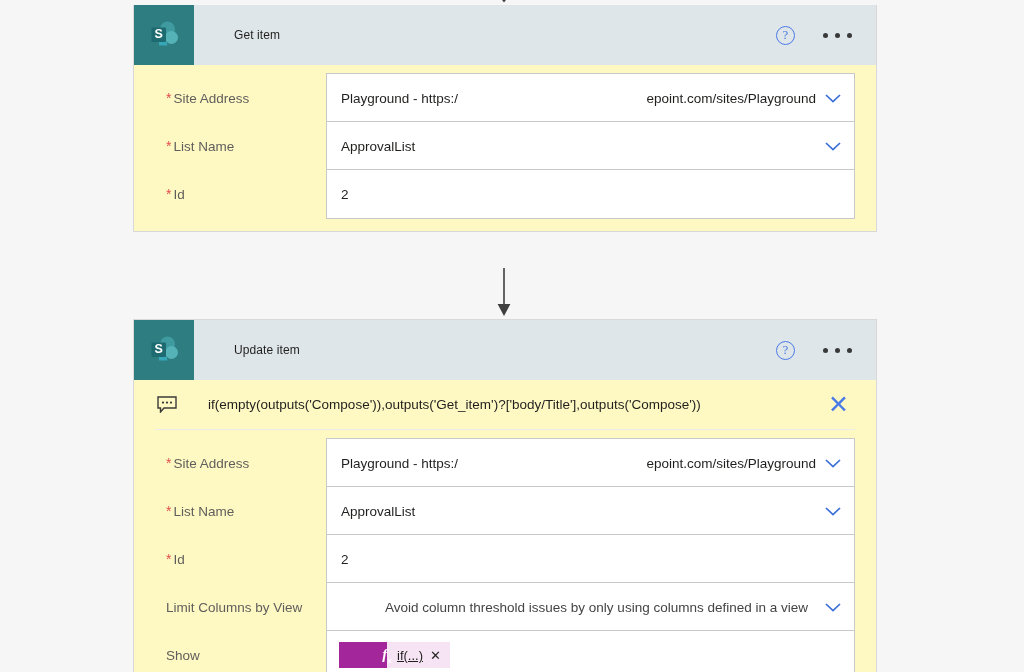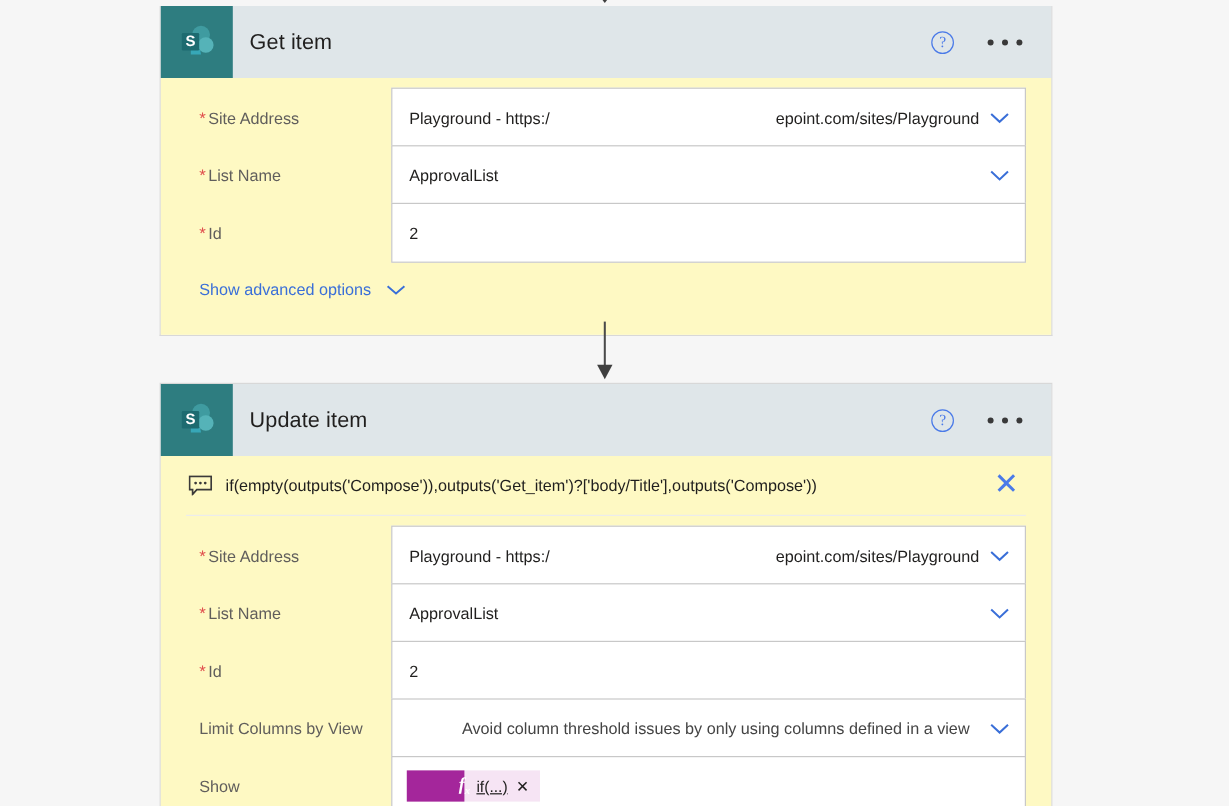--- a/index.html
+++ b/index.html
@@ -52,23 +52,23 @@
     height: 60px;
     background: #2e7d80;
     display: flex;
     align-items: center;
     justify-content: center;
     flex: 0 0 60px;
   }
   .sp-logo svg { display: block; }
 
   .card-title {
-    font-size: 18px;
-    color: #201f1e;
-    margin-left: 14px;
+    font-size: 12px;
+    color: #201f1e;
+    margin-left: 40px;
     letter-spacing: .1px;
     white-space: nowrap;
   }
 
   .header-actions {
     margin-left: auto;
     display: flex;
     align-items: center;
     gap: 26px;
     padding-right: 22px;
@@ -109,21 +109,21 @@
     align-items: center;
     height: 50px;
     border-bottom: 1px solid #ececec;
     padding-left: 2px;
   }
   .expr-icon { width: 28px; flex: 0 0 28px; }
   .expr-icon svg { display: block; }
   .expr-text {
     font-size: 13.5px;
     color: #201f1e;
-    margin-left: 3px;
+    margin-left: 23px;
     white-space: nowrap;
     overflow: hidden;
   }
   .expr-close {
     margin-left: auto;
     color: #4a7ae8;
     font-size: 25px;
     line-height: 1;
     font-weight: 300;
     cursor: pointer;
@@ -311,28 +311,20 @@
 
       <div class="field-row">
         <div class="field-label">
           <span class="req-star">*</span><span>Id</span>
         </div>
         <div class="field-control">
           <span class="field-value">2</span>
         </div>
       </div>
 
-      <div class="adv-row">
-        <span class="adv-link">Show advanced options</span>
-        <span class="adv-chevron">
-          <svg width="18" height="11" viewBox="0 0 18 11">
-              <path d="M2 2.5 L9 8.5 L16 2.5" stroke="#3a6fd8" stroke-width="1.6" fill="none"></path>
-            </svg>
-        </span>
-      </div>
 
       <div class="spacer-bottom"></div>
     </div>
   </div>
 
   <div class="connector" style="top:268px;height:52px;">
     <svg width="14" height="52" viewBox="0 0 14 52">
       <line x1="7" y1="0" x2="7" y2="40" stroke="#4a4a4a" stroke-width="1.7"></line>
       <path d="M0.6 36 L7 48 L13.4 36 Z" fill="#3f3f3f"></path>
     </svg>

